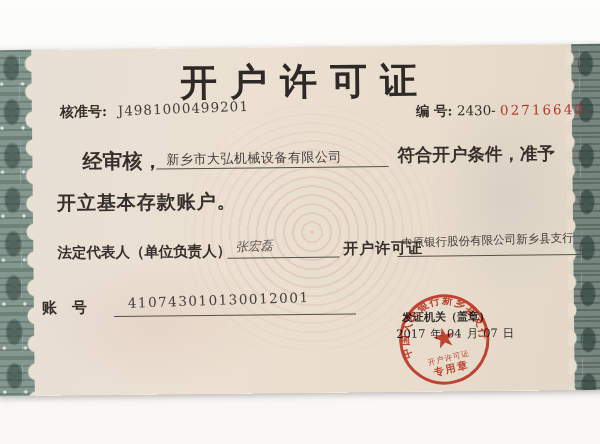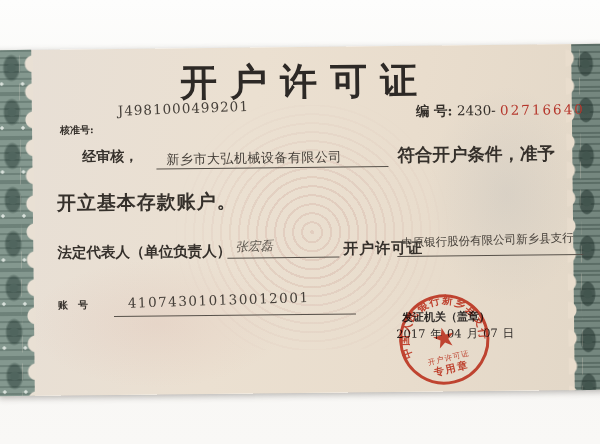--- a/index.html
+++ b/index.html
@@ -72,45 +72,45 @@
     <div class="scallop-left"></div>
     <div class="border-strip strip-right"></div>
     <div class="scallop-right"></div>
 
     <div class="watermark wm-mandala"></div>
     <div class="watermark wm-blob1"></div>
     <div class="watermark wm-blob2"></div>
 
     <div class="txt title">开户许可证</div>
 
-    <div class="txt lbl" style="left:64px;top:74px;font-size:10px;">核准号:</div>
+    <div class="txt lbl" style="left:64px;top:54px;font-size:14px;">核准号:</div>
     <div class="txt fillin" style="left:122px;top:52px;font-size:13.5px;letter-spacing:1px;transform:rotate(-1.5deg);">J4981000499201</div>
 
     <div class="txt" style="left:420px;top:57px;font-size:13.5px;">
       <span class="lbl">编 号:</span>
       <span>2430-</span>
       <span class="red" style="letter-spacing:2px;">02716640</span>
     </div>
 
-    <div class="txt lbl" style="left:86px;top:99px;font-size:14px;">经审核，</div>
+    <div class="txt lbl" style="left:86px;top:99px;font-size:20px;">经审核，</div>
     <div class="txt fillin" style="left:170px;top:102px;font-size:13px;letter-spacing:.5px;transform:rotate(-0.4deg);">新乡市大弘机械设备有限公司</div>
     <div class="underline" style="left:160px;top:100px;width:232px;height:20px;"></div>
     <div class="txt lbl" style="left:401px;top:97px;font-size:17.5px;">符合开户条件，准予</div>
 
     <div class="txt lbl" style="left:60px;top:141px;font-size:19px;letter-spacing:1px;">开立基本存款账户。</div>
 
     <div class="txt lbl" style="left:60px;top:194px;font-size:14.5px;">法定代表人（单位负责人）</div>
     <div class="txt handwrite" style="left:238px;top:191px;font-size:12.5px;transform:rotate(-2deg);">张宏磊</div>
     <div class="underline" style="left:230px;top:191px;width:112px;height:19px;"></div>
 
     <div class="txt lbl" style="left:346px;top:193px;font-size:15px;letter-spacing:1px;">开户许可证</div>
     <div class="txt fillin" style="left:404px;top:188px;font-size:11.5px;transform:rotate(-1.2deg);">中原银行股份有限公司新乡县支行</div>
     <div class="underline" style="left:400px;top:191px;width:186px;height:19px;"></div>
 
-    <div class="txt lbl" style="left:60px;top:249px;font-size:10px;">账　号</div>
+    <div class="txt lbl" style="left:44px;top:249px;font-size:15px;">账　号</div>
     <div class="txt fillin" style="left:130px;top:244px;font-size:13.5px;letter-spacing:1.5px;transform:rotate(-1.2deg);">410743010130012001</div>
     <div class="underline" style="left:116px;top:246px;width:242px;height:21px;"></div>
 
     <div class="txt" style="left:404px;top:264px;font-size:11px;font-weight:700;color:#2f2b28;">发证机关（盖章）</div>
     <div class="txt date-row" style="left:398px;top:281px;font-size:11.5px;color:#2f2b28;">
       <span>2017</span>
       <span>年</span>
       <span>04</span>
       <span>月</span>
       <span>07</span>

